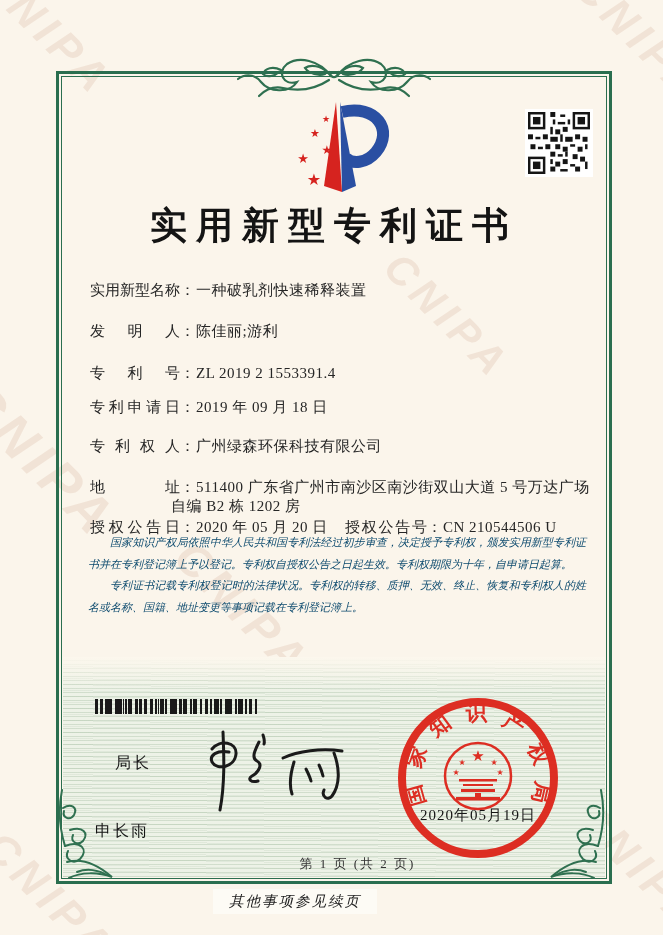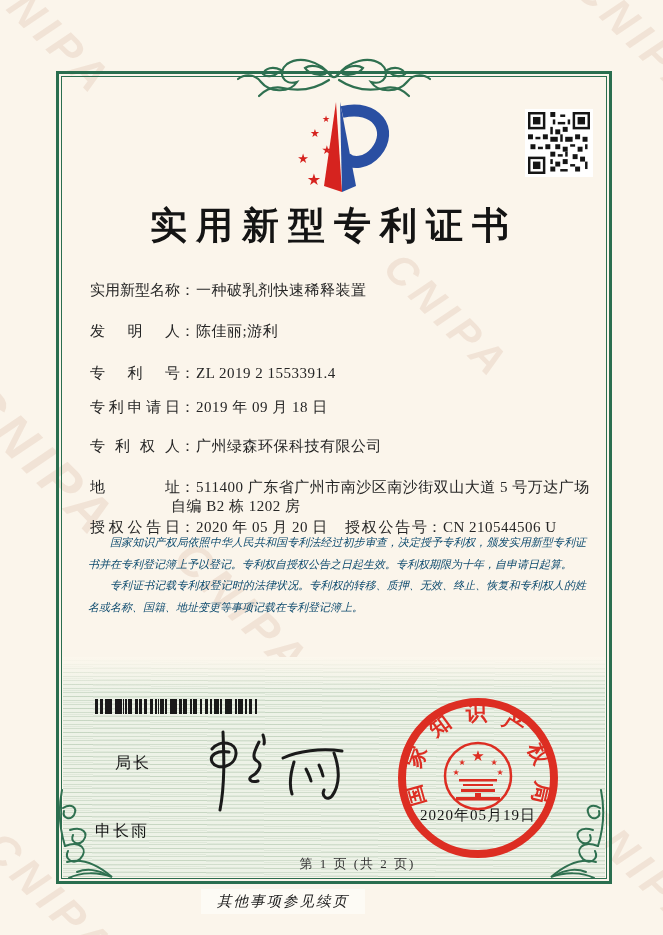--- a/index.html
+++ b/index.html
@@ -59,21 +59,21 @@
                font-family:"Liberation Sans","DejaVu Sans",sans-serif; letter-spacing:2px;margin-top:37px; }
   .signature { position:absolute; left:193px; top:722px; z-index:3; }
 
   .seal { position:absolute; left:393px; top:693px; width:170px; height:170px; z-index:4; opacity:0.95; }
   .seal-date { position:absolute; left:400px; top:806px; width:156px; text-align:center; z-index:5;
                font-size:15px; font-weight:normal; color:#161616; letter-spacing:1px; }
 
   .page-info { position:absolute; left:56px; top:855px; width:556px; text-align:center;
                font-size:13px; color:#333; letter-spacing:2px; z-index:3;padding-left:47px; }
 
-  .cont-note { position:absolute; left:0; top:889px; width:566px; text-align:center; z-index:3; }
+  .cont-note { position:absolute; left:12px; top:889px; width:566px; text-align:center; z-index:3; }
   .cont-note span { display:inline-block; background:#fdfbf5; padding:3px 16px;
                font-size:14.5px; font-style:italic; color:#222; letter-spacing:2px; }
 
   .ornament-top { position:absolute; left:237px; top:50px; z-index:4; }
   .corner-bl { position:absolute; left:57px; top:788px; z-index:4; }
   .corner-br { position:absolute; left:536px; top:788px; z-index:4; transform:scaleX(-1); }
 </style>
 </head>
 <body>
 

